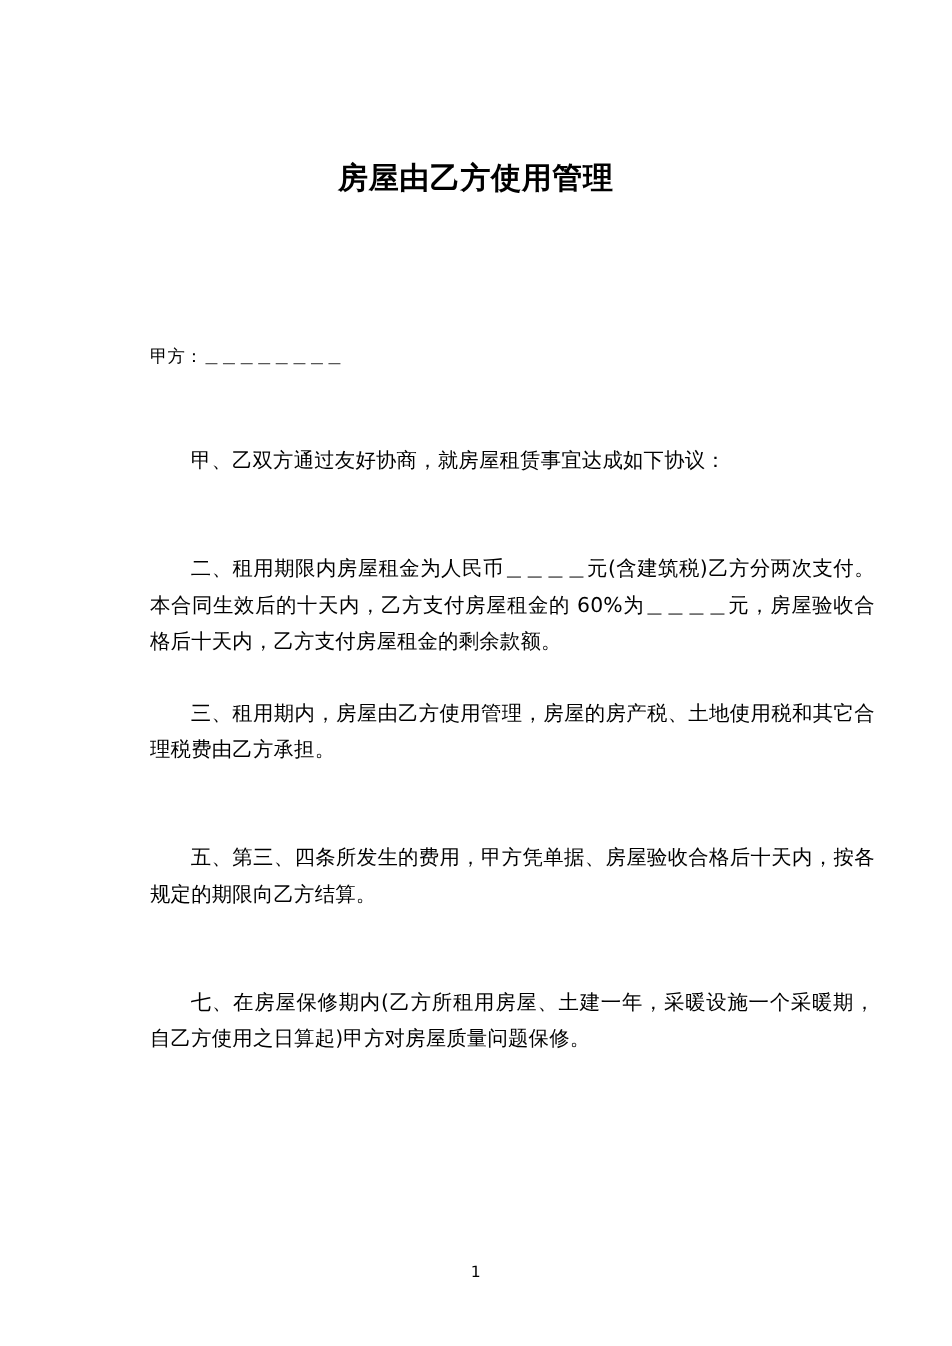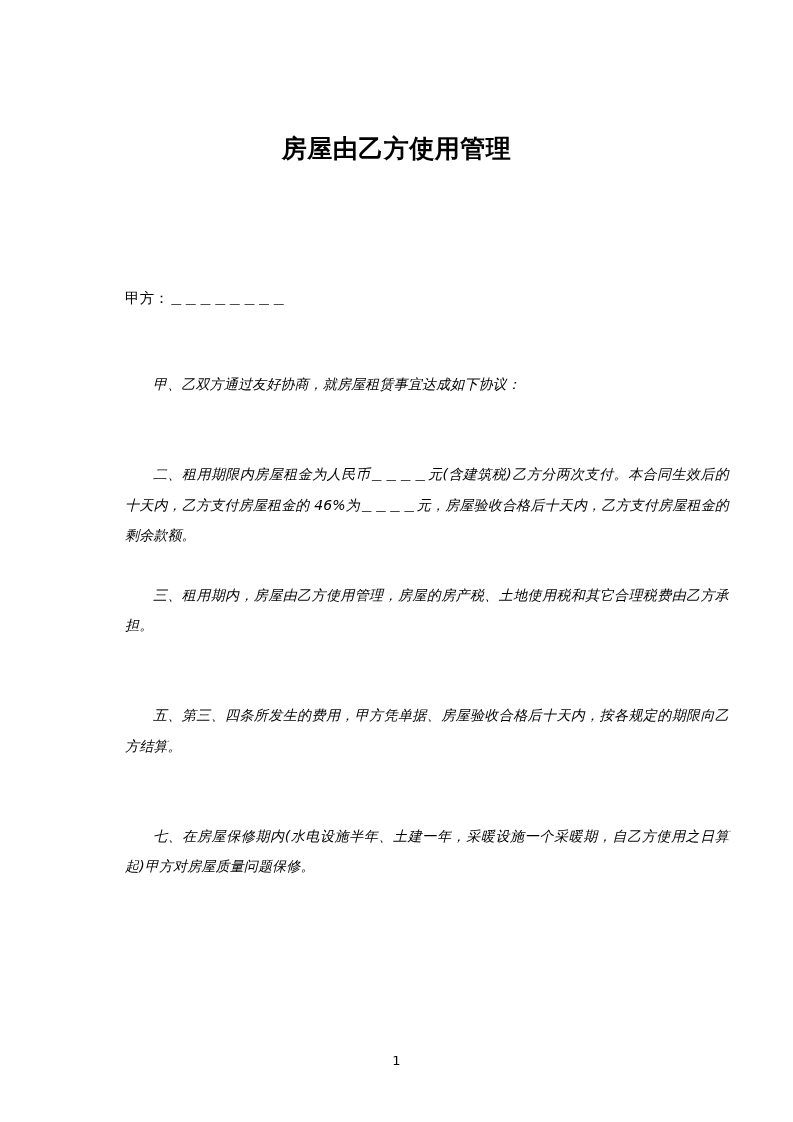--- a/index.html
+++ b/index.html
@@ -35,28 +35,27 @@
     white-space: nowrap;
   }
   .body-block {
     position: absolute;
     left: 97px;
     top: 283px;
     width: 604px;
     margin-left: 28px;
   }
   .para {
-    font-size: 14px;
+    font-size: 17px;
     line-height: 30.2px;
     text-align: justify;
     text-justify: inter-ideograph;
     margin: 0;
     letter-spacing: 0.15px;
     word-break: break-all;
-    font-style: italic;
   }
   .para.indent {
     text-indent: 2em;
   }
   .gap-sm { height: 28px; }
   .gap-md { height: 28px; }
   .gap-lg { height: 30px; }
   .party-line {
     font-size: 14.5px;
     line-height: 30.2px;
@@ -89,37 +88,37 @@
 
     <div class="gap-md"></div>
 
     <p class="para indent">甲、乙双方通过友好协商，就房屋租赁事宜达成如下协议：</p>
 
     <div class="gap-lg"></div>
 
 
     <div class="gap-lg"></div>
 
-    <p class="para indent">二、租用期限内房屋租金为人民币＿＿＿＿元(含建筑税)乙方分两次支付。本合同生效后的十天内，乙方支付房屋租金的 46%为＿＿＿＿元，房屋验收合格后十天内，乙方支付房屋租金的剩余款额。</p>
+    <p class="para indent">二、租用期限内房屋租金为人民币＿＿＿＿元(含建筑税)乙方分两次支付。本合同生效后的十天内，乙方支付房屋租金的 60%为＿＿＿＿元，房屋验收合格后十天内，乙方支付房屋租金的剩余款额。</p>
 
     <div class="gap-lg"></div>
 
     <p class="para indent">三、租用期内，房屋由乙方使用管理，房屋的房产税、土地使用税和其它合理税费由乙方承担。</p>
 
     <div class="gap-lg"></div>
 
 
     <div class="gap-lg"></div>
 
     <p class="para indent">五、第三、四条所发生的费用，甲方凭单据、房屋验收合格后十天内，按各规定的期限向乙方结算。</p>
 
     <div class="gap-lg"></div>
 
 
     <div class="gap-lg"></div>
 
-    <p class="para indent">七、在房屋保修期内(水电设施半年、土建一年，采暖设施一个采暖期，自乙方使用之日算起)甲方对房屋质量问题保修。</p>
+    <p class="para indent">七、在房屋保修期内(乙方所租用房屋、土建一年，采暖设施一个采暖期，自乙方使用之日算起)甲方对房屋质量问题保修。</p>
 
   </div>
 
   <div class="page-number">1</div>
 
 </div>
 
 </body></html>

